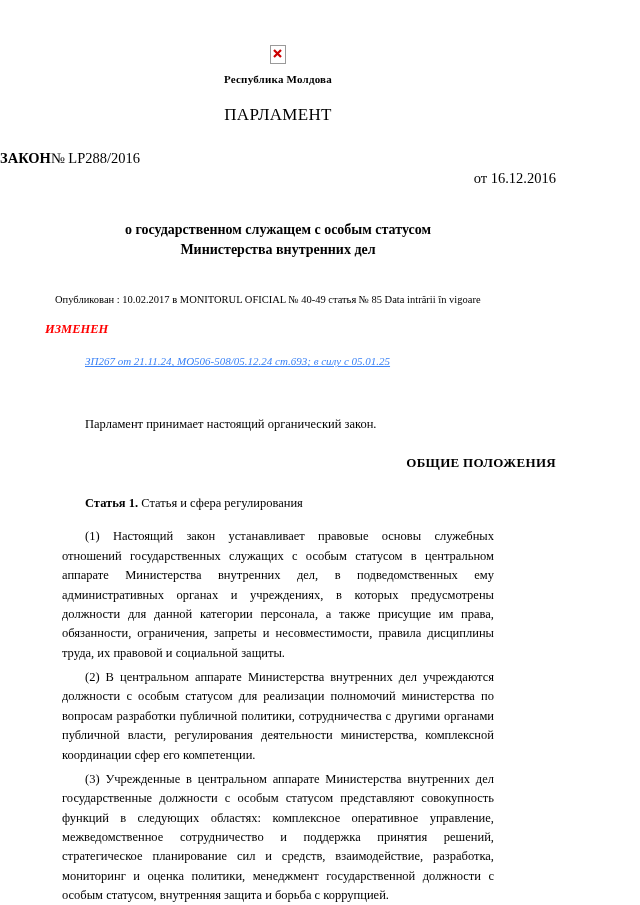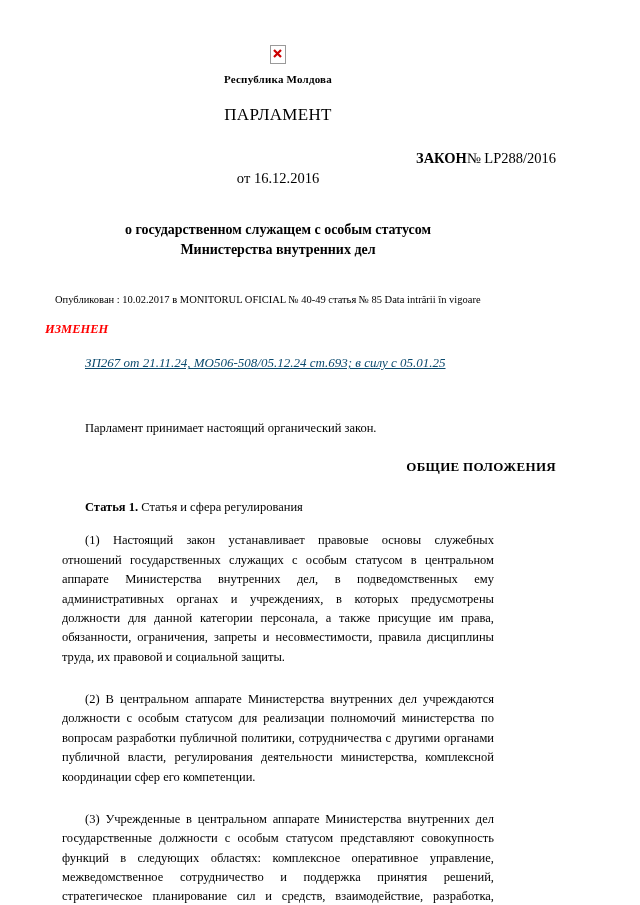--- a/index.html
+++ b/index.html
@@ -50,29 +50,29 @@
     letter-spacing: .2px;
     margin-top: 9px;
   }
   .parliament {
     text-align: center;
     font-size: 17px;
     margin-top: 20px;
     letter-spacing: .3px;
   }
   .law-line {
-    text-align: right;
+    text-align: left;
     font-size: 14.5px;
     margin-top: 25px;
   }
   .law-line b {
     font-weight: bold;
   }
   .law-date {
-    text-align: center;
+    text-align: right;
     font-size: 14.5px;
     margin-top: 3px;
   }
 
   .doc-title {
     text-align: center;
     font-weight: bold;
     font-size: 14px;
     line-height: 1.45;
     margin: 33px auto 0;
@@ -89,23 +89,23 @@
   .modified {
     color: #ff0000;
     font-style: italic;
     font-weight: bold;
     font-size: 12.5px;
     margin: 17px 0 0 45px;
   }
 
   .amend-link {
     display: block;
-    color: #0c4a6e;
+    color: #3b82f6;
     font-style: italic;
-    font-size: 13px;
+    font-size: 11px;
     text-decoration: underline;
     margin: 18px 0 0 85px;
     cursor: pointer;
   }
 
   .adopt {
     font-size: 12.5px;
     margin: 50px 0 0 85px;
   }
 
@@ -133,21 +133,21 @@
 
   .para {
     font-size: 12.5px;
     line-height: 1.55;
     text-align: justify;
     text-justify: inter-word;
     margin: 16px 62px 0 62px;
     text-indent: 23px;
   }
   .para.tight {
-    margin-top: 23px;
+    margin-top: 5px;
   }
 </style>
 </head>
 <body>
 
 <div class="page">
 
   <div class="broken-img-wrap">
     <span class="broken-img">
       <svg width="9" height="10" viewBox="0 0 9 10" xmlns="http://www.w3.org/2000/svg">

